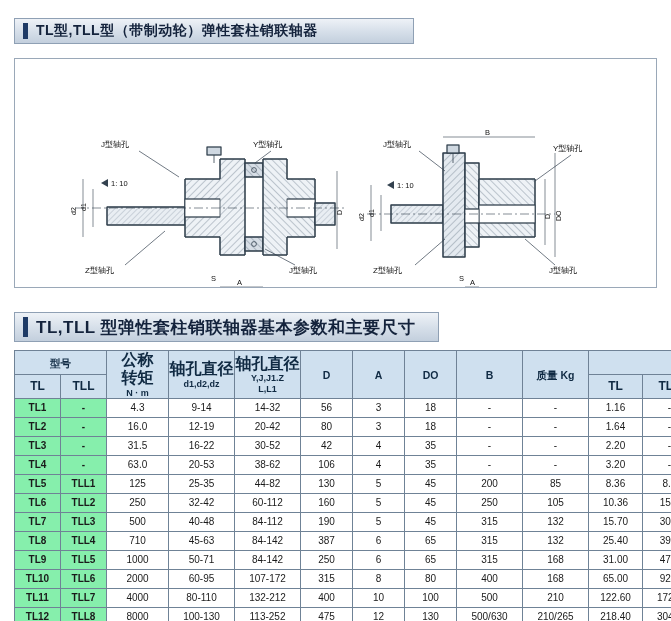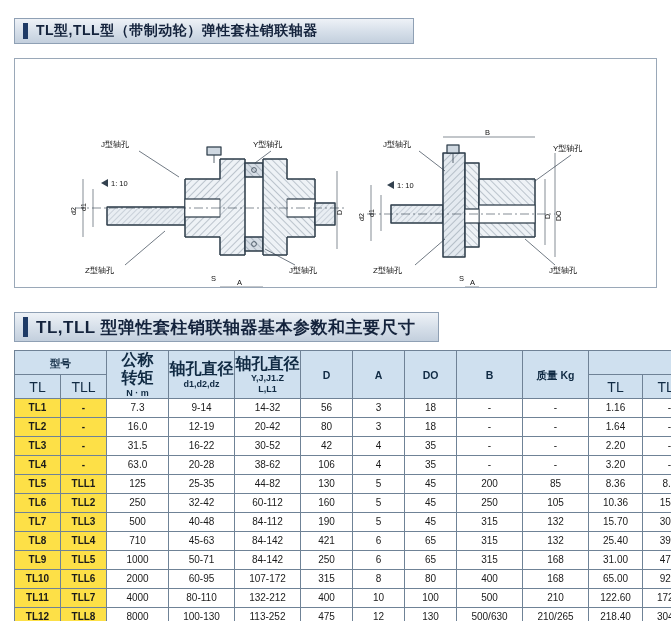--- a/index.html
+++ b/index.html
@@ -86,29 +86,29 @@
     overflow: hidden;
     white-space: nowrap;
   }
   table.spec thead th {
     background: #cfe0ef;
     font-weight: bold;
     font-size: 10.5px;
     color: #102a43;
   }
   table.spec thead th.sub {
-    font-weight: normal;
-    font-size: 14px;
+    font-weight: bold;
+    font-size: 12px;
   }
   table.spec tbody td {
     background: #ffffff;
   }
   table.spec tbody td.model {
     font-weight: bold;
-    background: #fde047;
+    background: #86efac;
   }
   .hdr-small { font-size: 9px; display:block; }
   .hdr-main  { font-size: 16px; display:block; }
 </style>
 </head>
 <body>
 
 <div class="page">
 
   <div class="title-bar" id="title1">
@@ -354,21 +354,21 @@
           <th class="sub">TL</th>
           <th class="sub">TLL</th>
           <th class="sub">TL</th>
           <th class="sub">TLL</th>
         </tr>
       </thead>
       <tbody id="spec-body">
           <tr>
             <td class="model">TL1</td>
             <td class="model">-</td>
-            <td>7.3</td>
+            <td>4.3</td>
             <td>9-14</td>
             <td>14-32</td>
             <td>56</td>
             <td>3</td>
             <td>18</td>
             <td>-</td>
             <td>-</td>
             <td>1.16</td>
             <td>-</td>
           </tr>
@@ -397,21 +397,21 @@
             <td>35</td>
             <td>-</td>
             <td>-</td>
             <td>2.20</td>
             <td>-</td>
           </tr>
           <tr>
             <td class="model">TL4</td>
             <td class="model">-</td>
             <td>63.0</td>
-            <td>20-28</td>
+            <td>20-53</td>
             <td>38-62</td>
             <td>106</td>
             <td>4</td>
             <td>35</td>
             <td>-</td>
             <td>-</td>
             <td>3.20</td>
             <td>-</td>
           </tr>
           <tr>
@@ -455,21 +455,21 @@
             <td>132</td>
             <td>15.70</td>
             <td>30.0</td>
           </tr>
           <tr>
             <td class="model">TL8</td>
             <td class="model">TLL4</td>
             <td>710</td>
             <td>45-63</td>
             <td>84-142</td>
-            <td>421</td>
+            <td>387</td>
             <td>6</td>
             <td>65</td>
             <td>315</td>
             <td>132</td>
             <td>25.40</td>
             <td>39.6</td>
           </tr>
           <tr>
             <td class="model">TL9</td>
             <td class="model">TLL5</td>

